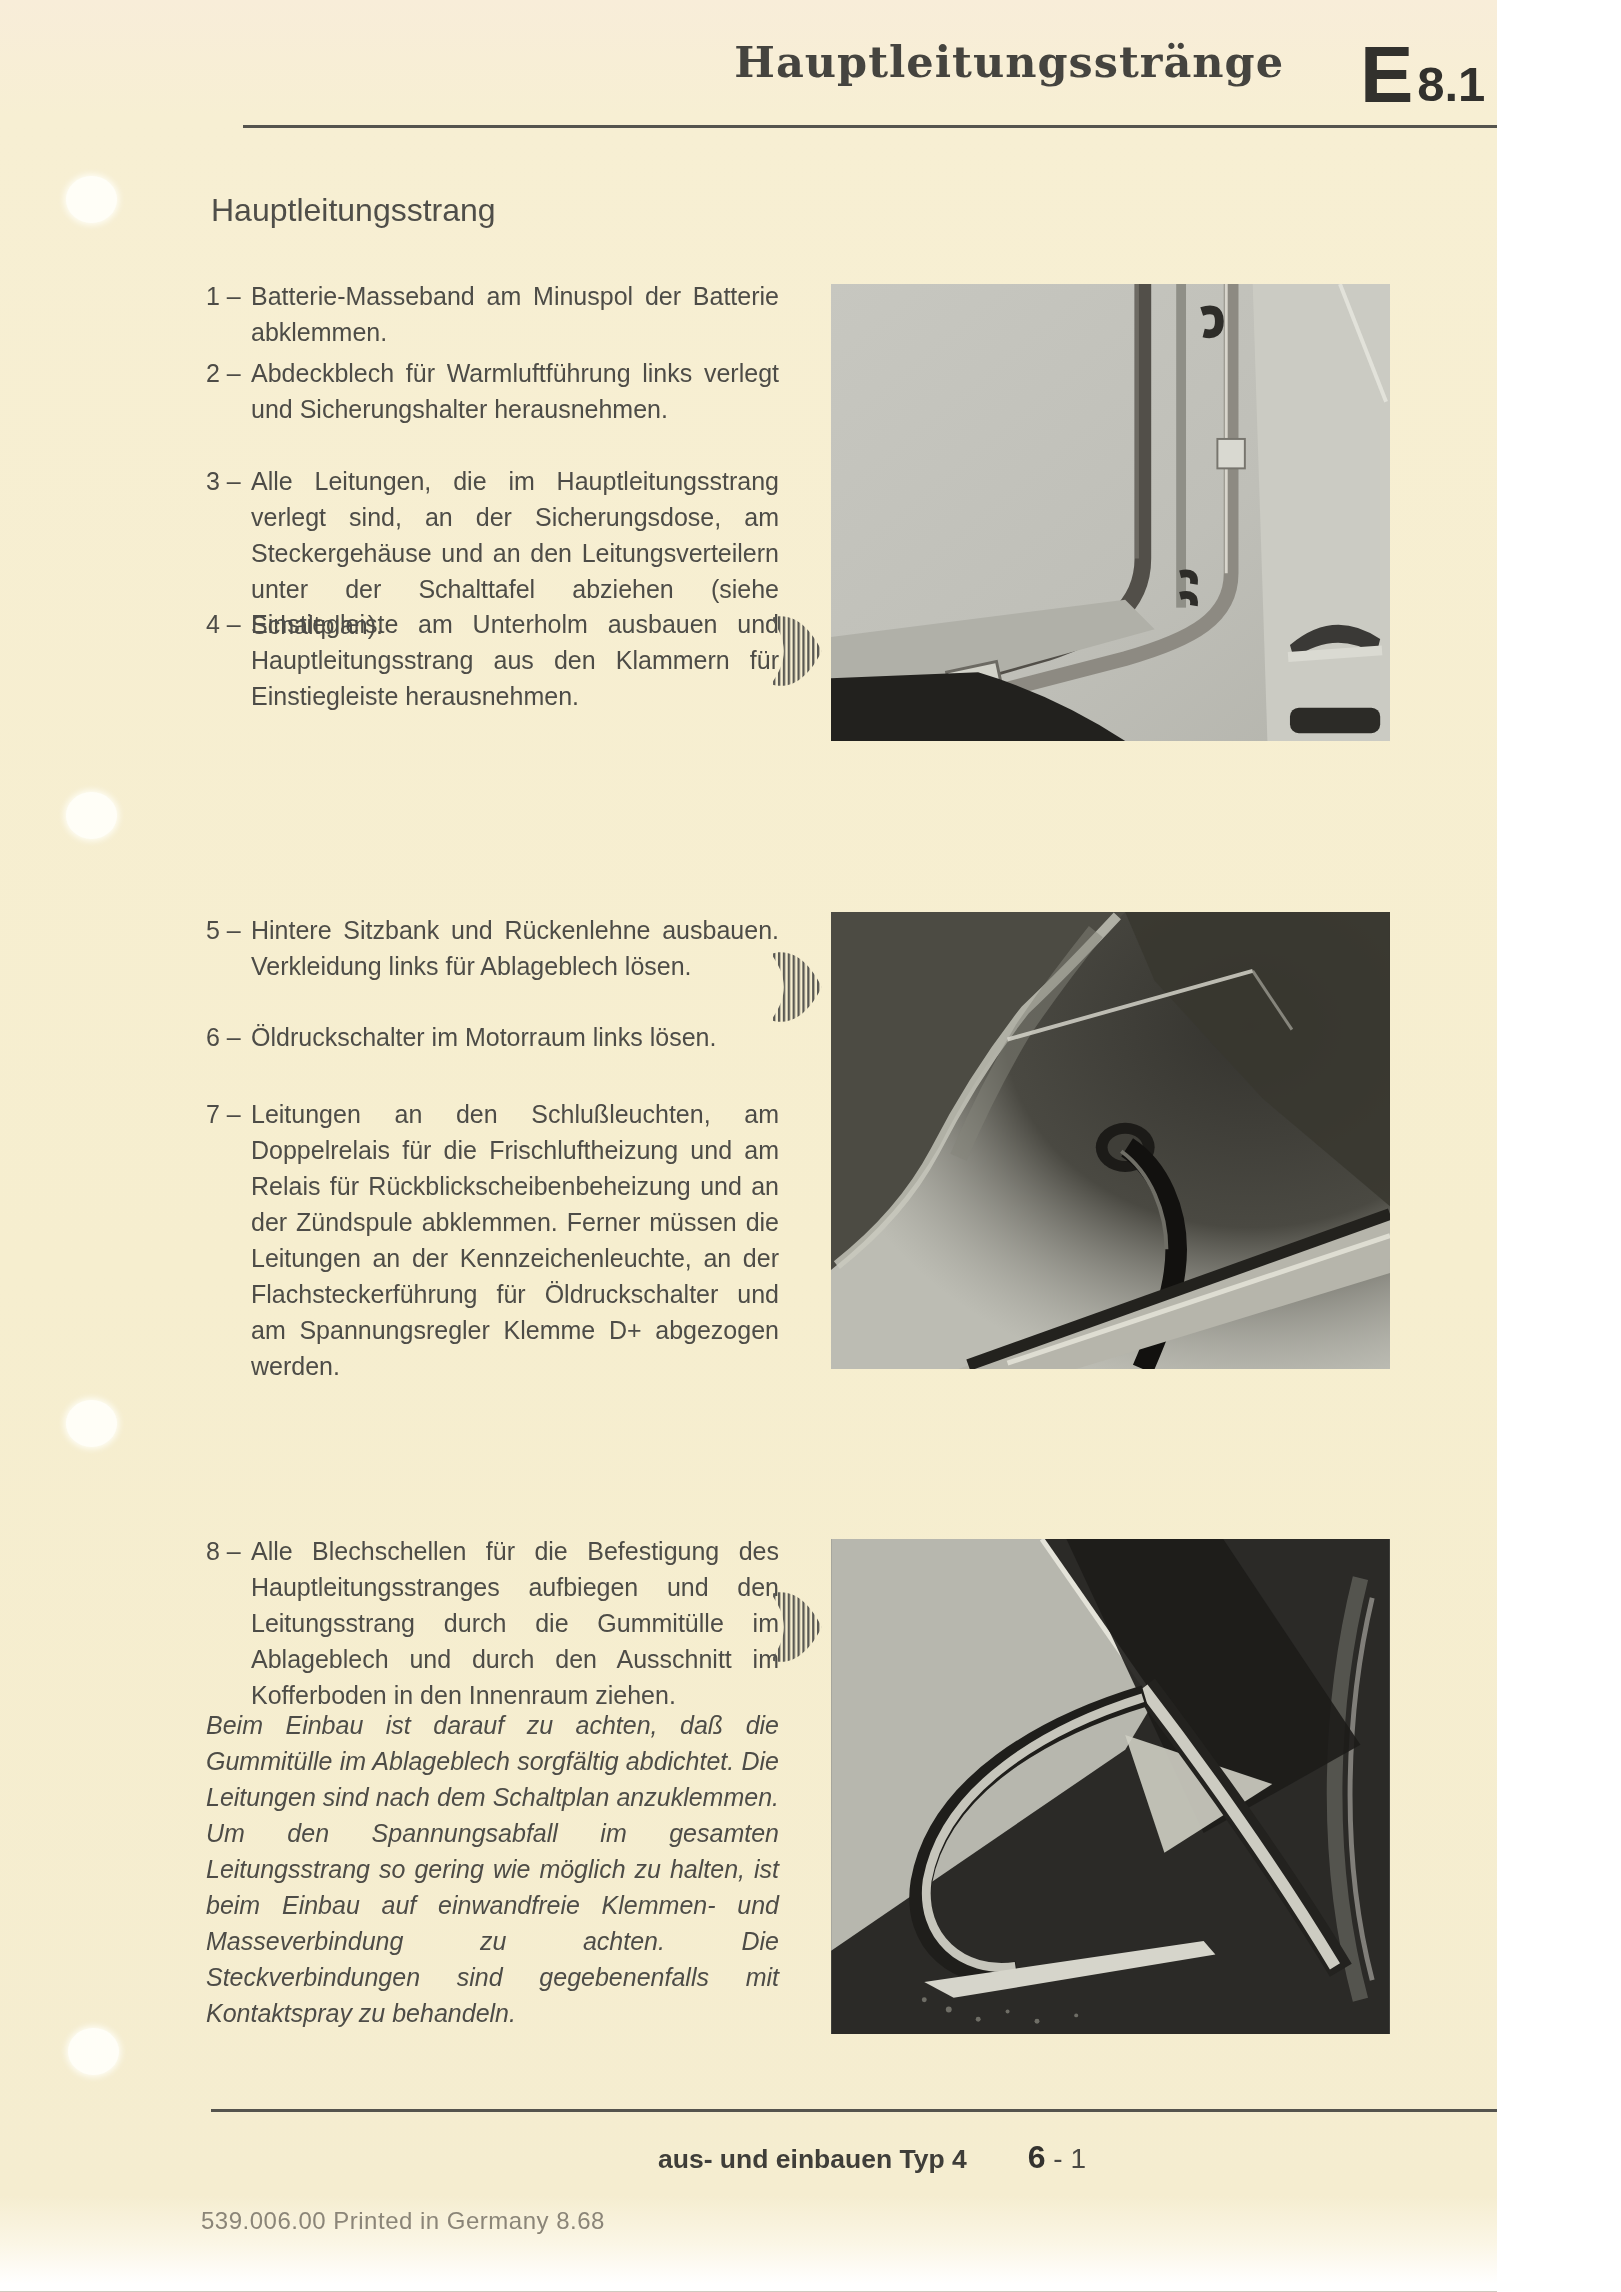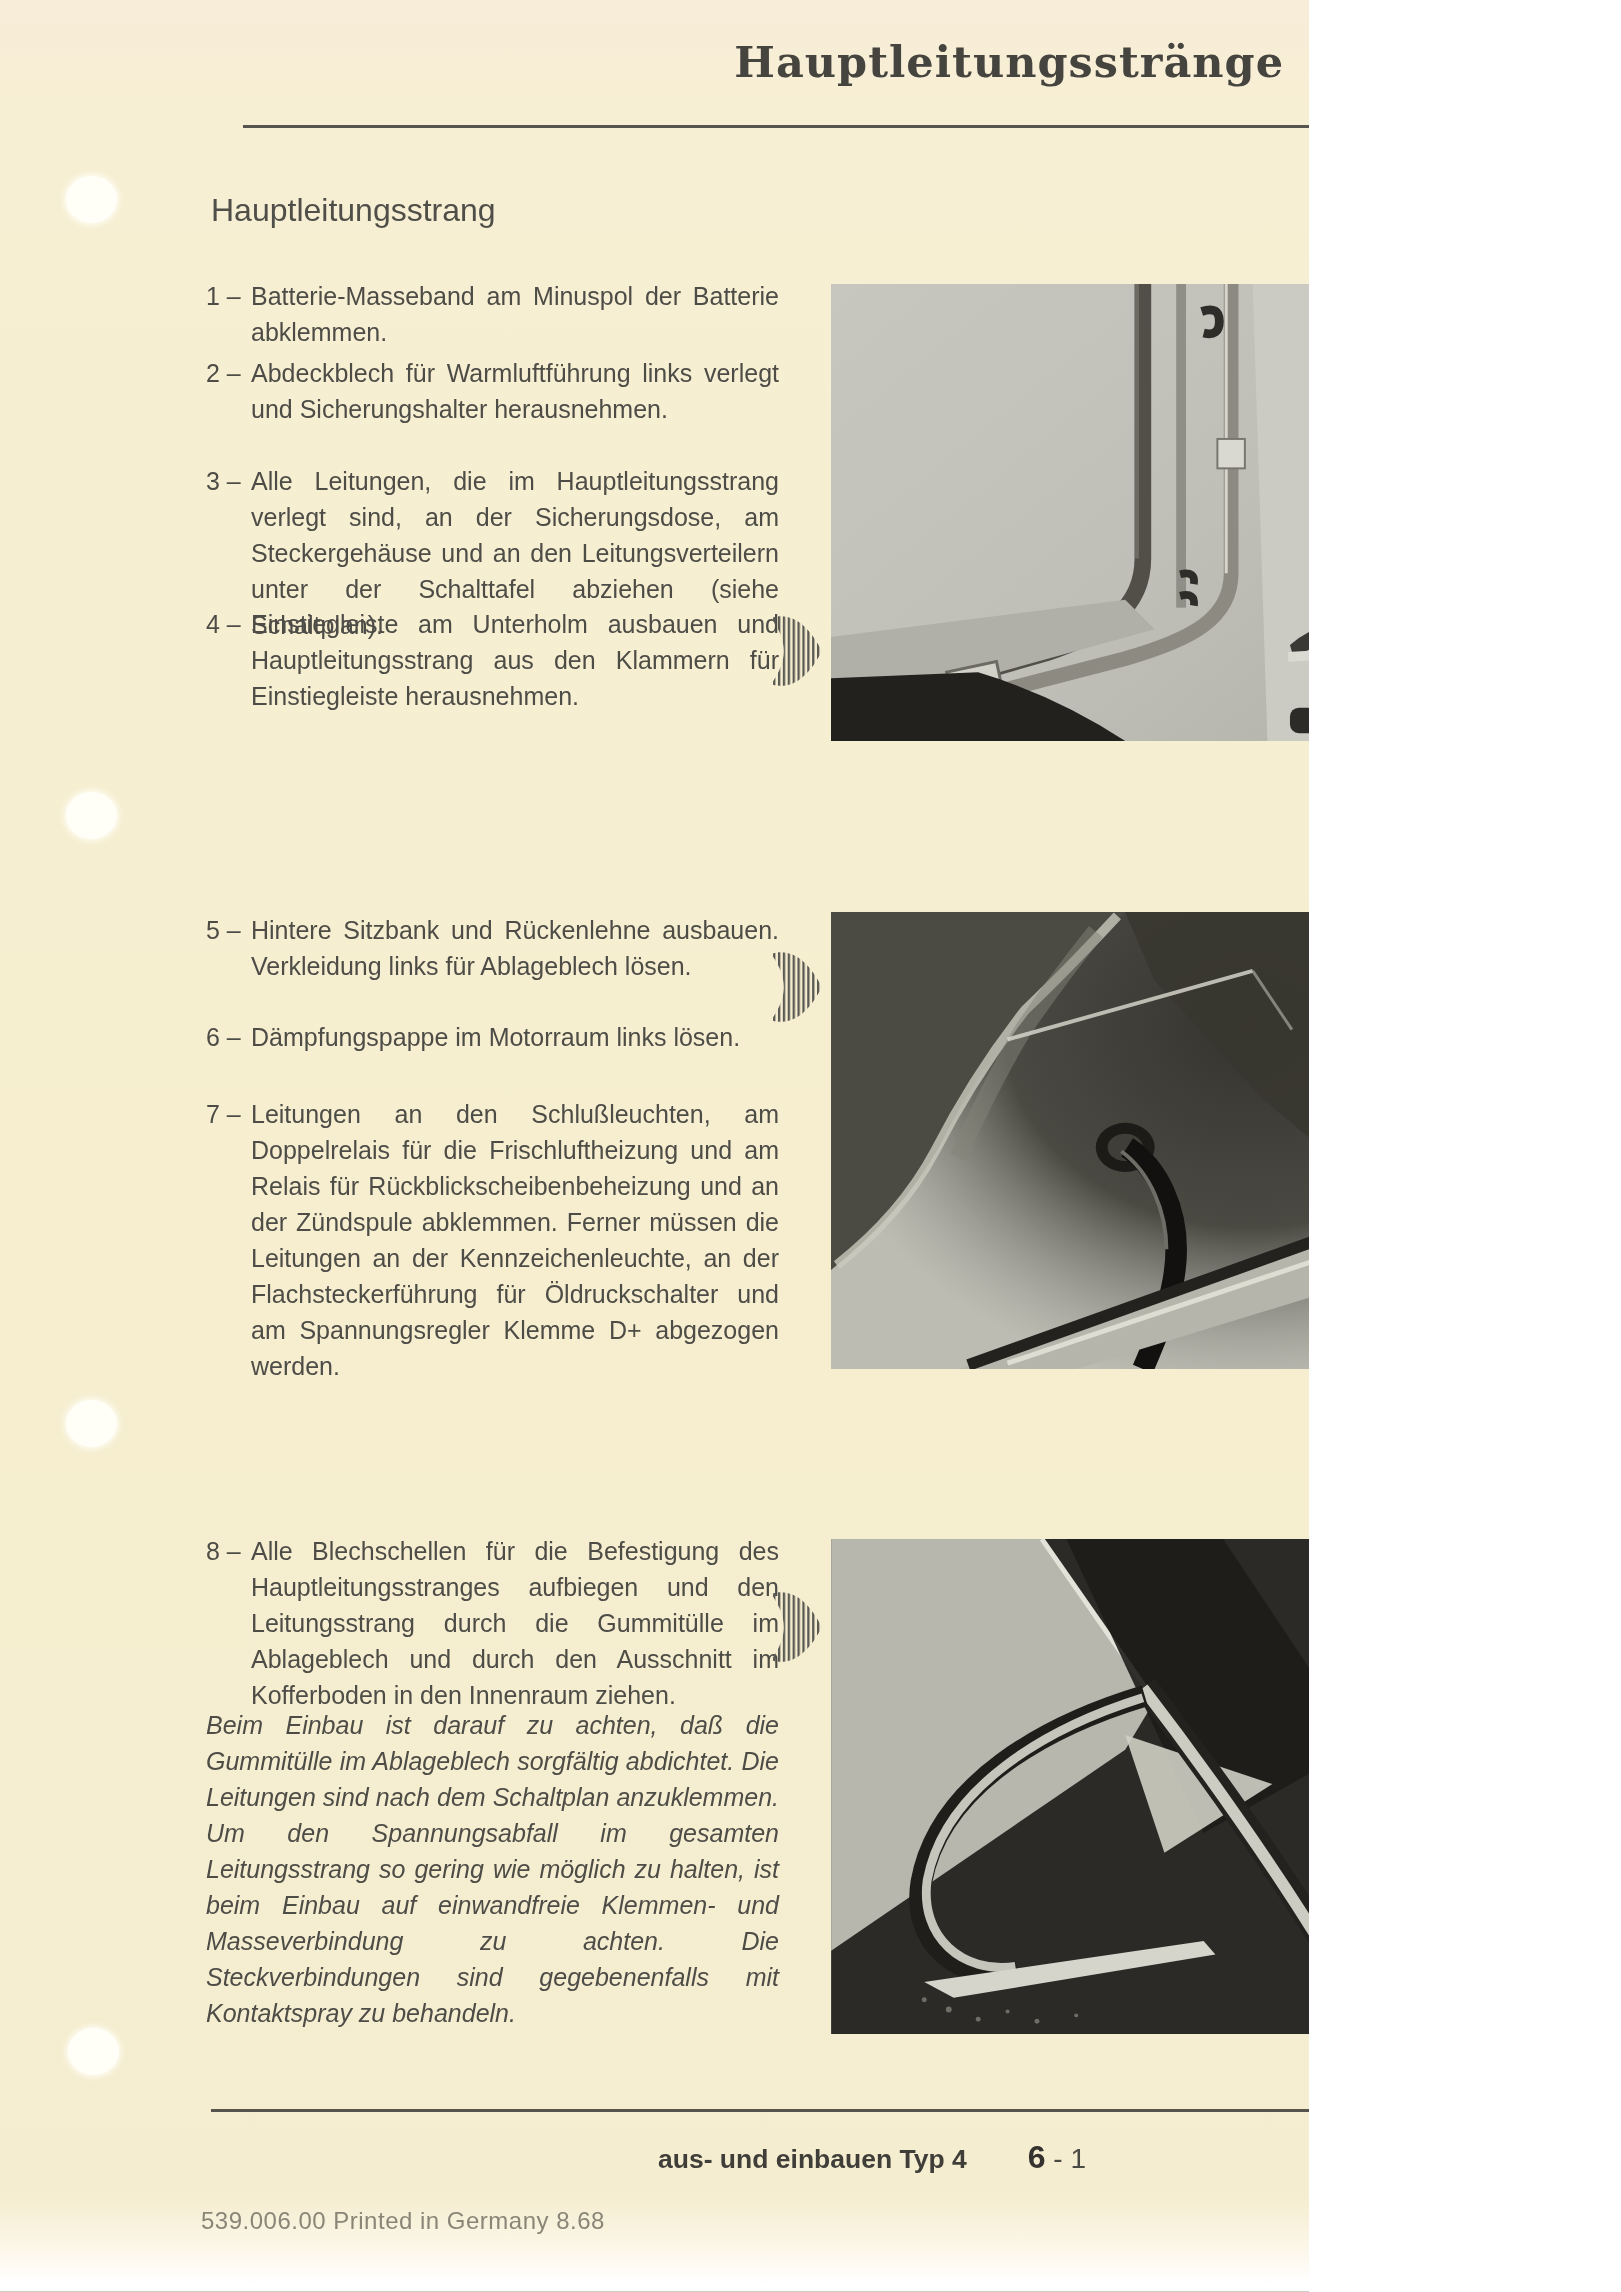--- a/index.html
+++ b/index.html
@@ -1,18 +1,18 @@
 <!DOCTYPE html>
 <html lang="de"><head>
 <meta charset="utf-8">
 <style>
   html,body{margin:0;padding:0;background:#ffffff;}
   .page{
     position:relative;
-    width:1309px;height:2293px;
+    width:1497px;height:2293px;
     overflow:hidden;
     background:linear-gradient(180deg,
       #f8edd9 0px, #f7efd3 118px, #f6eecf 55%, #f5edd0 2196px,
       #fbf6e6 2245px, #ffffff 2284px, #ffffff 2293px);
     font-family:"Liberation Sans", sans-serif;
     color:#4d4c47;
   }
   .bottom-edge{position:absolute;left:0;bottom:0;width:100%;height:2px;background:#cfcbc0;}
 
   
@@ -88,21 +88,21 @@
     <span class="step-label">4 –</span>
     <span class="step-text">Einstiegleiste am Unterholm ausbauen und Hauptleitungsstrang aus den Klammern für Einstiegleiste herausnehmen.</span>
   </div>
 
   <div class="step" style="top:912px;">
     <span class="step-label">5 –</span>
     <span class="step-text">Hintere Sitzbank und Rückenlehne ausbauen. Verkleidung links für Ablageblech lösen.</span>
   </div>
   <div class="step" style="top:1019px;">
     <span class="step-label">6 –</span>
-    <span class="step-text">Dämpfungspappe im Motorraum links lösen.</span>
+    <span class="step-text">Öldruckschalter im Motorraum links lösen.</span>
   </div>
   <div class="step" style="top:1096px;">
     <span class="step-label">7 –</span>
     <span class="step-text">Leitungen an den Schlußleuchten, am Doppelrelais für die Frischluftheizung und am Relais für Rückblickscheibenbeheizung und an der Zündspule abklemmen. Ferner müssen die Leitungen an der Kennzeichenleuchte, an der Flachsteckerführung für Öldruckschalter und am Spannungsregler Klemme D+ abgezogen werden.</span>
   </div>
 
   <div class="step" style="top:1533px;">
     <span class="step-label">8 –</span>
     <span class="step-text">Alle Blechschellen für die Befestigung des Hauptleitungsstranges aufbiegen und den Leitungsstrang durch die Gummitülle im Ablageblech und durch den Ausschnitt im Kofferboden in den Innenraum ziehen.</span>
   </div>

